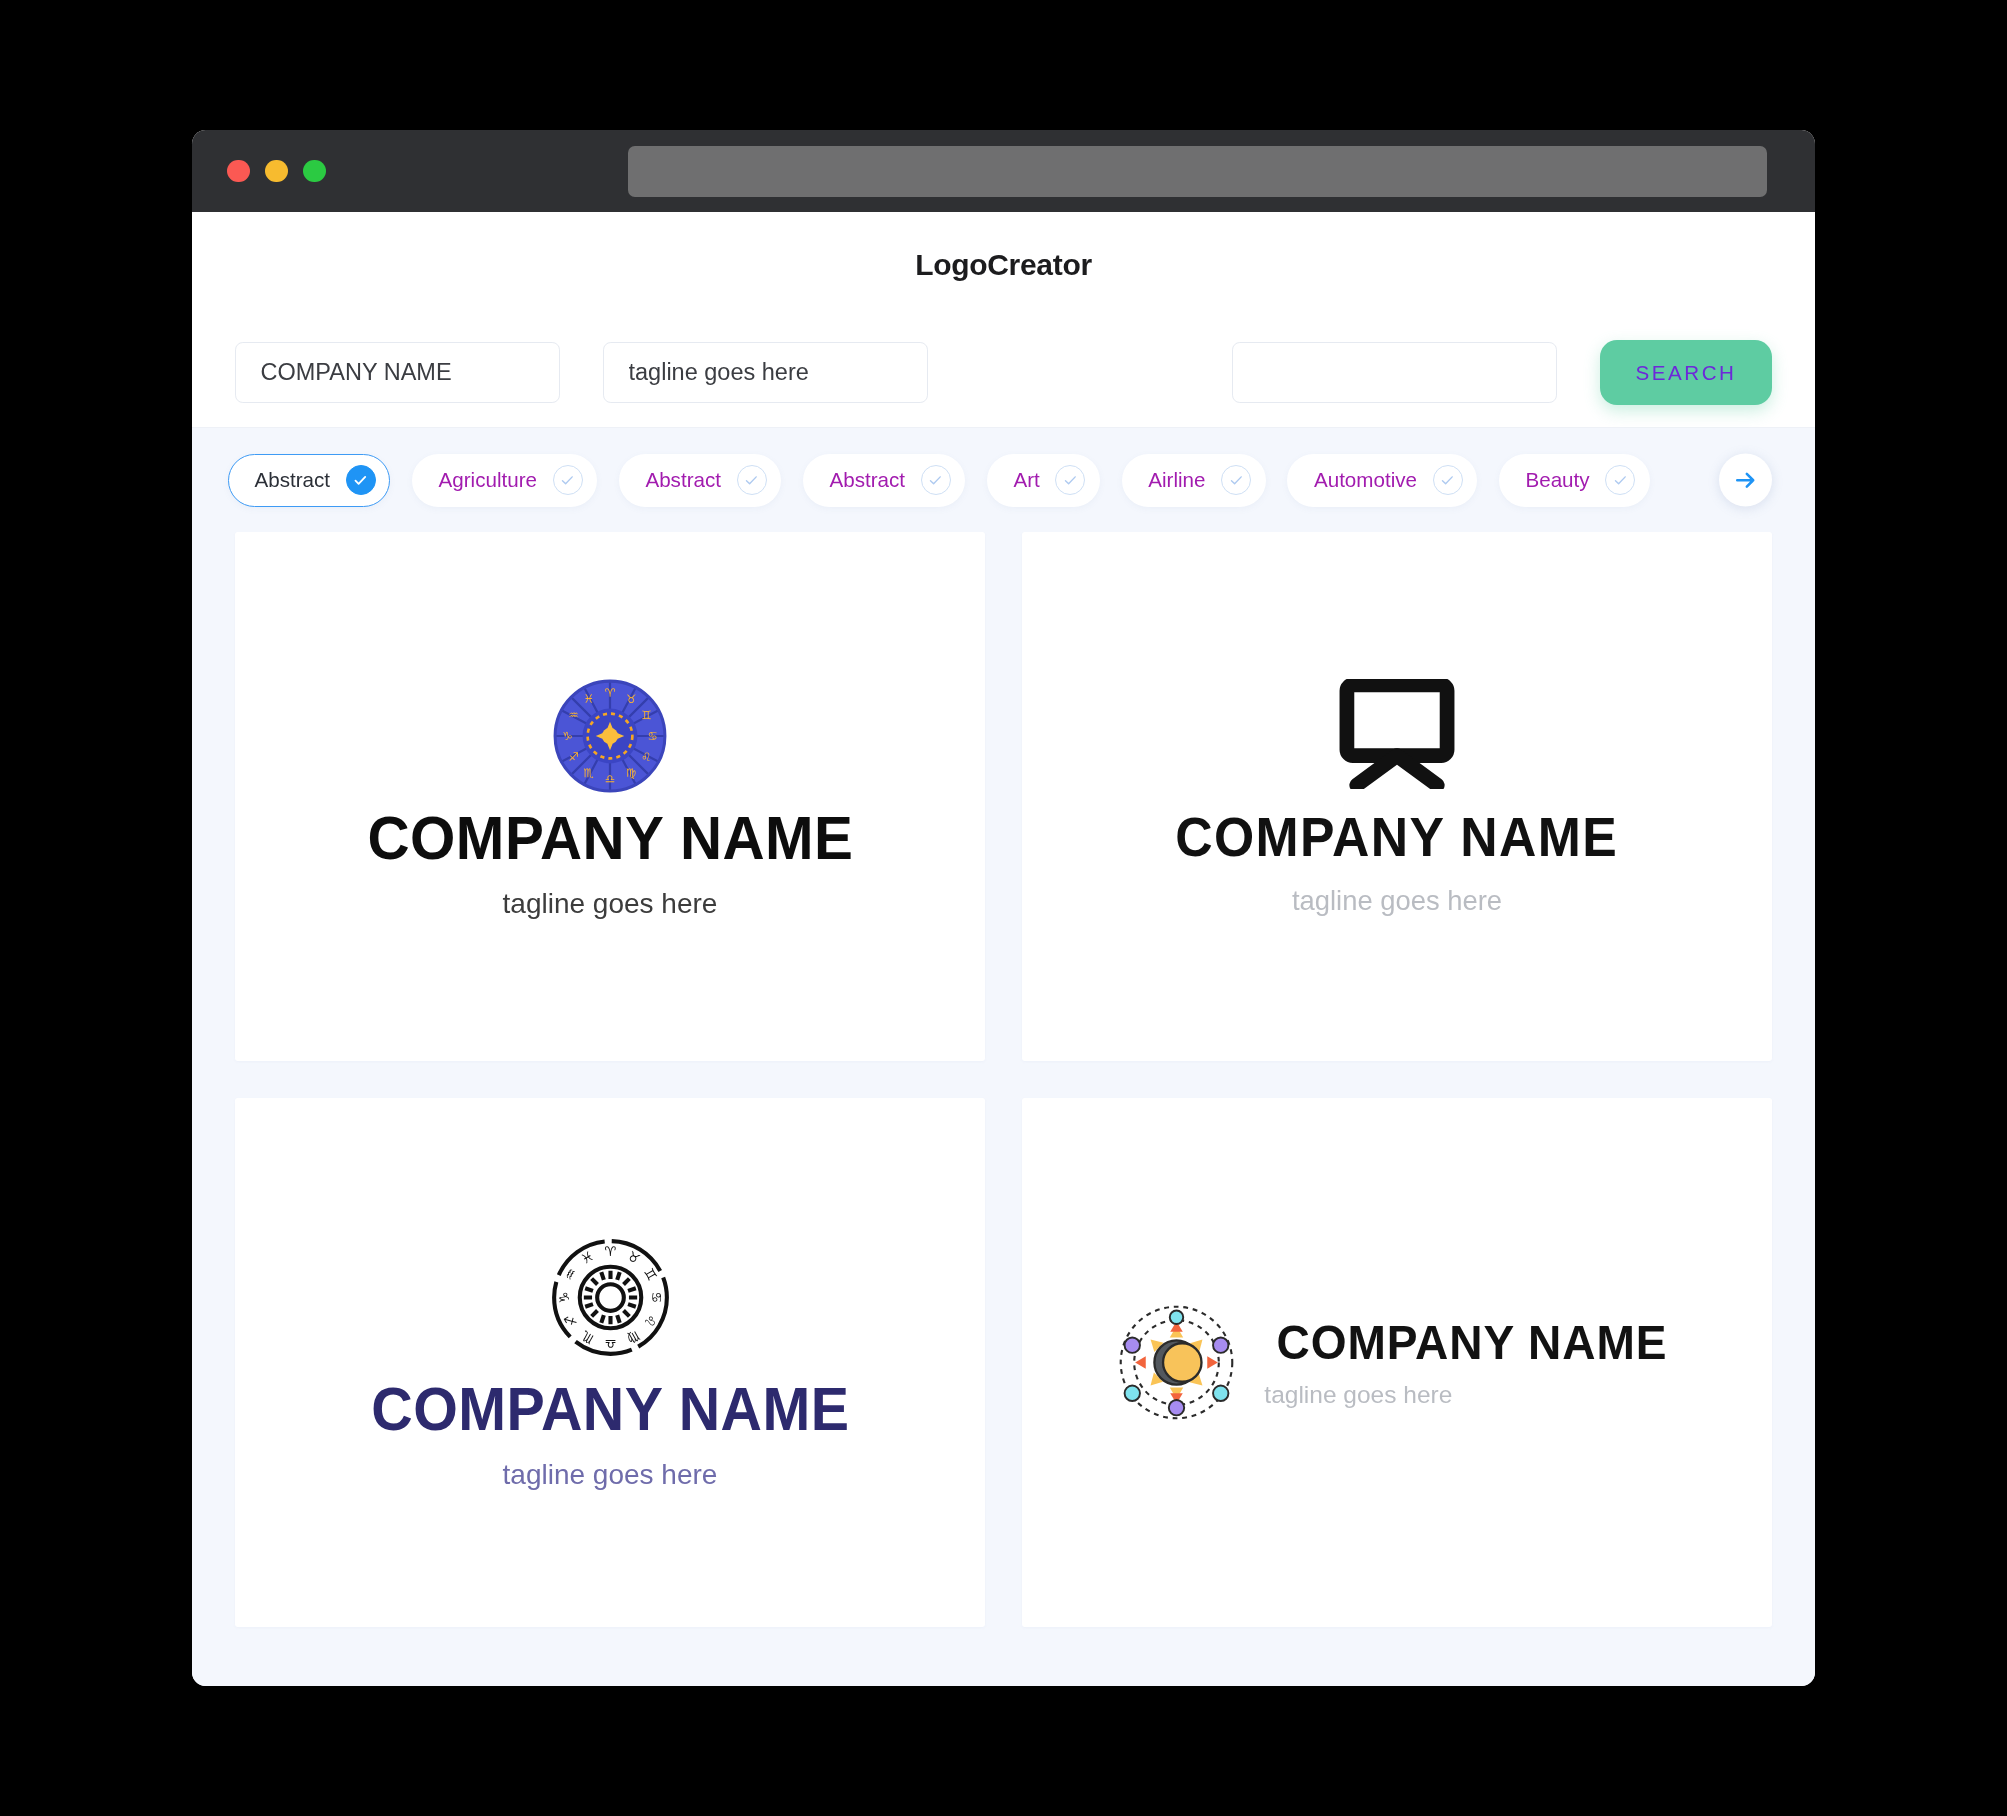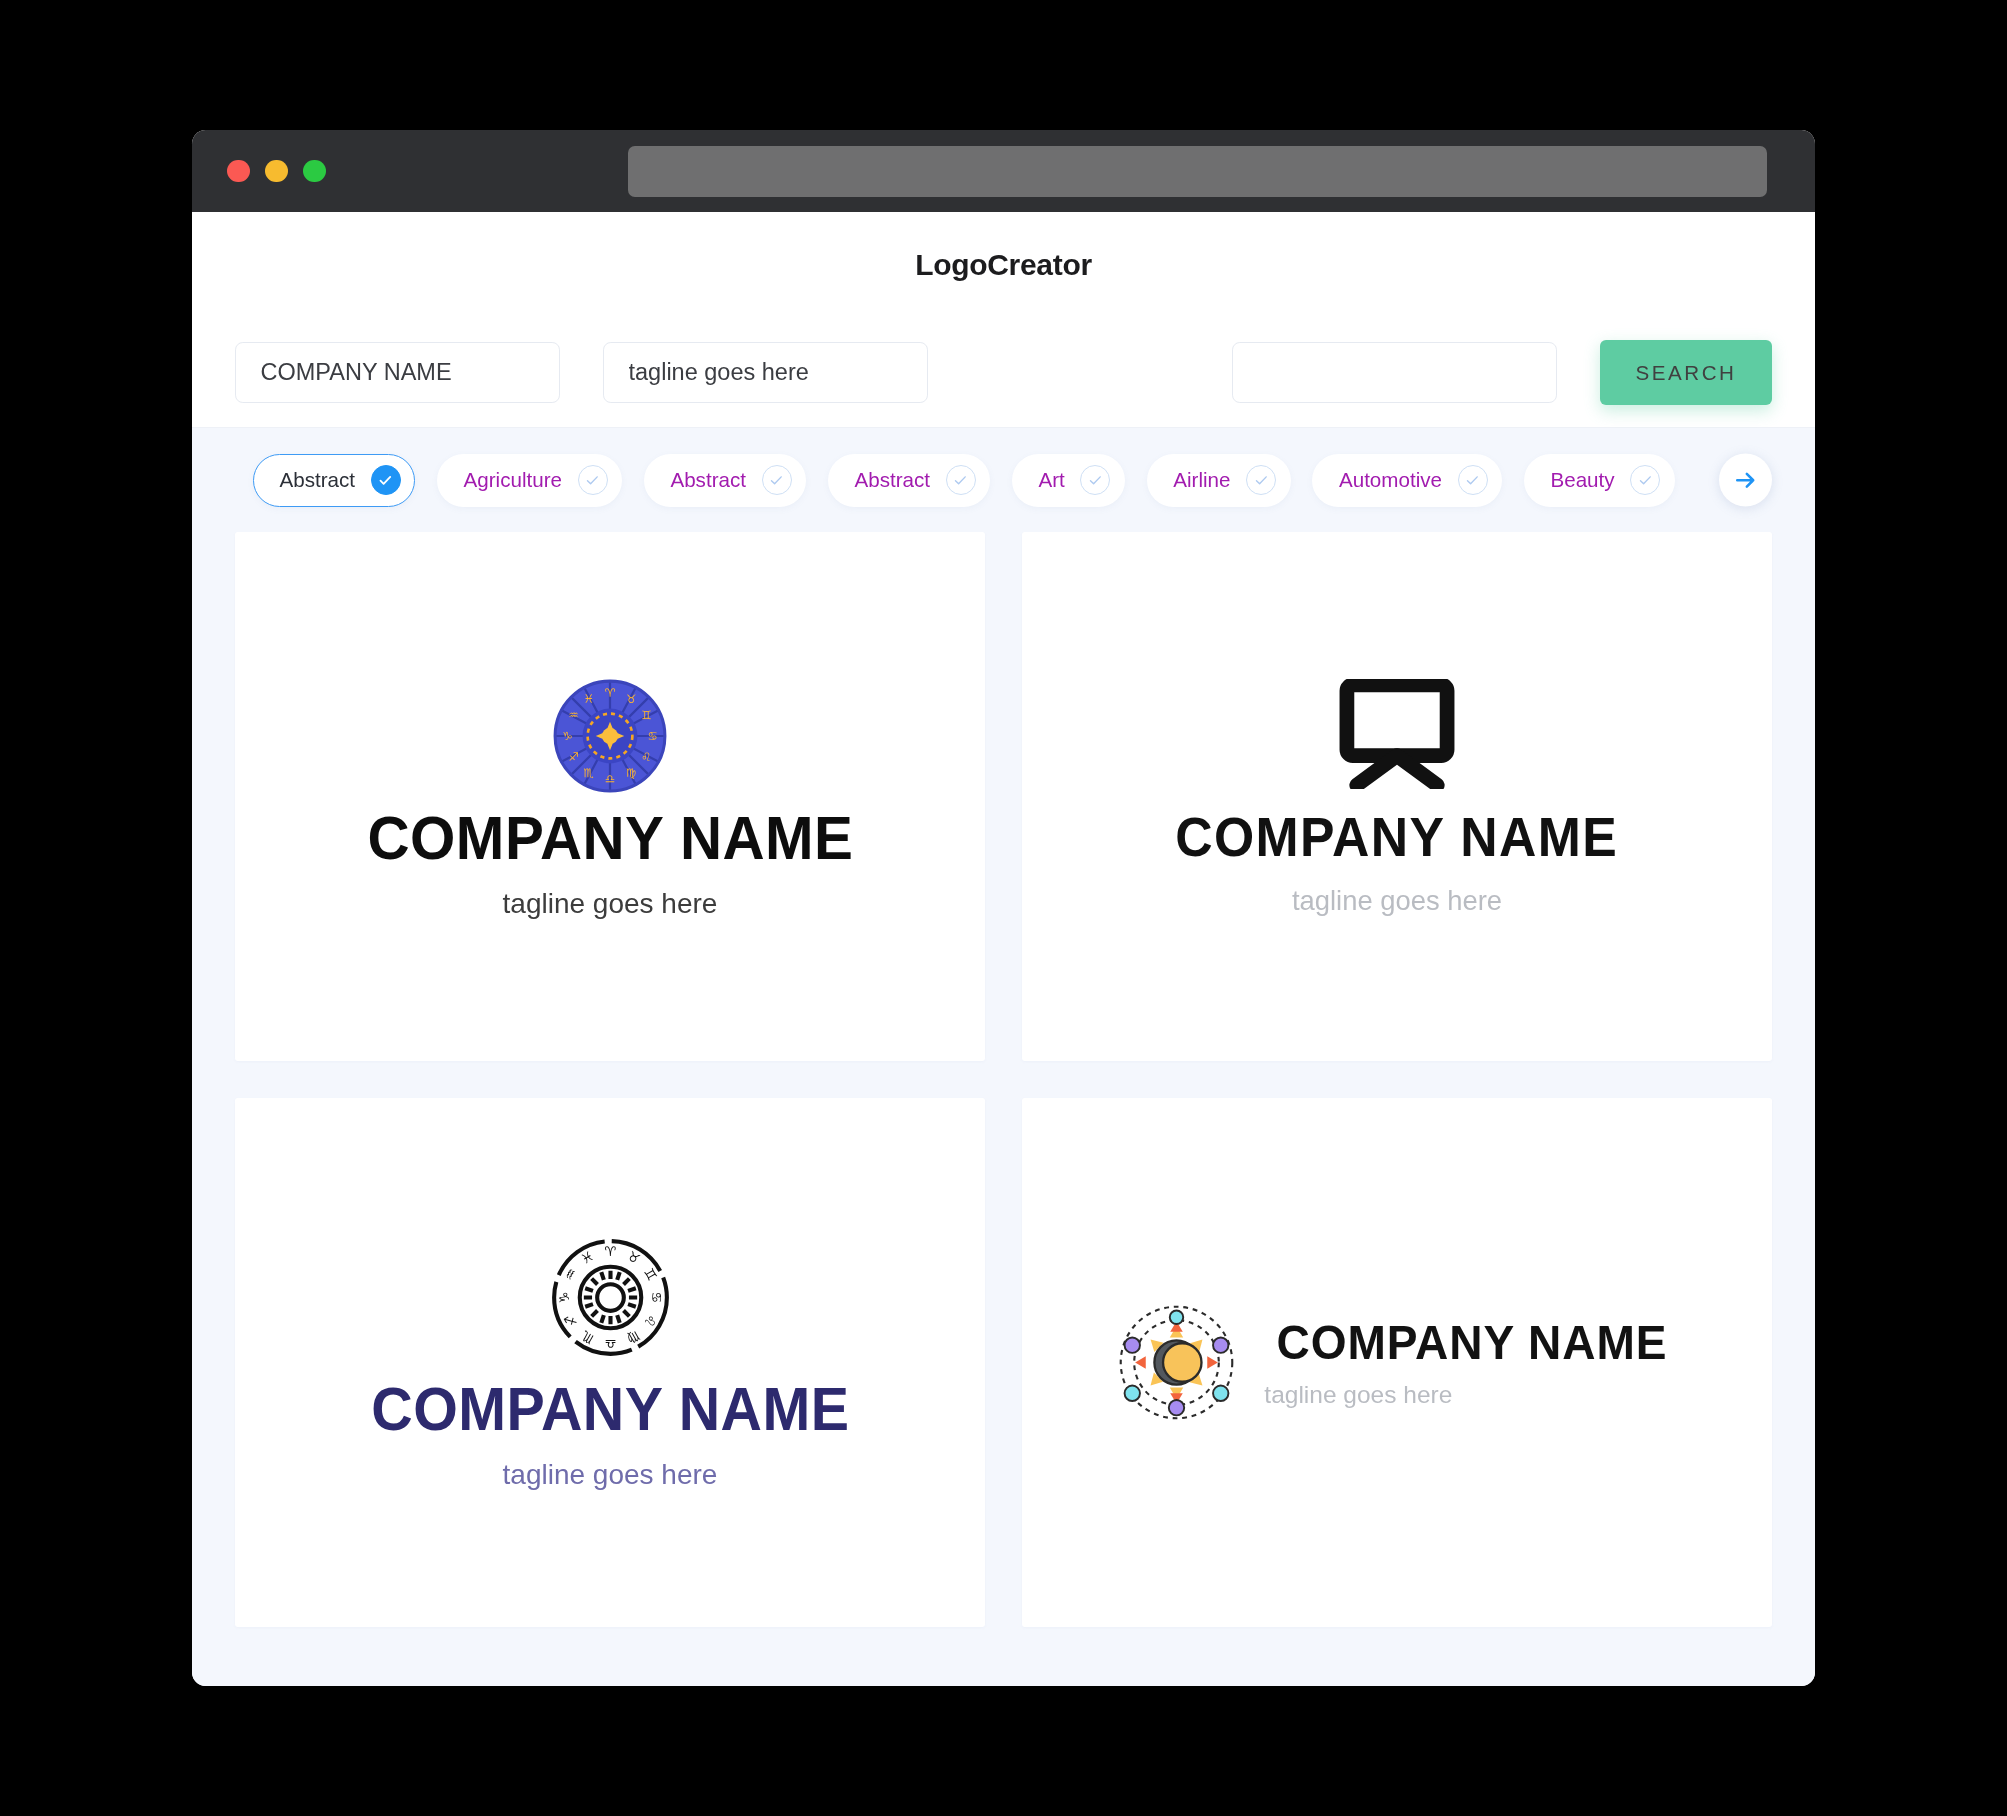--- a/index.html
+++ b/index.html
@@ -109,40 +109,40 @@
 
   .field-company { width: 325px; margin-right: 43px; }
   .field-tagline { width: 325px; }
   .field-extra   { width: 325px; margin-left: auto; margin-right: 43px; }
 
   .search-button {
     width: 172px;
     height: 65px;
     background: #5ecca2;
     border: none;
-    border-radius: 6px;
-    color: #404040;
+    border-radius: 17px;
+    color: #6d28d9;
     font-size: 20.6px;
     font-weight: 500;
     letter-spacing: 2.5px;
     font-family: "Liberation Sans", sans-serif;
     cursor: pointer;
     display: flex;
     align-items: center;
     justify-content: center;
     box-shadow: 0 5.9px 15.7px rgba(94,204,162,0.32);
   }
 
   
   .chips-bar {
     height: 104px;
     background: #f4f7fd;
     display: flex;
     align-items: center;
-    padding: 0 61px;
+    padding: 0 36px;
     position: relative;
     overflow: hidden;
   }
 
   .chips-track {
     display: flex;
     align-items: center;
     gap: 21.6px;
     flex: 1;
     min-width: 0;

